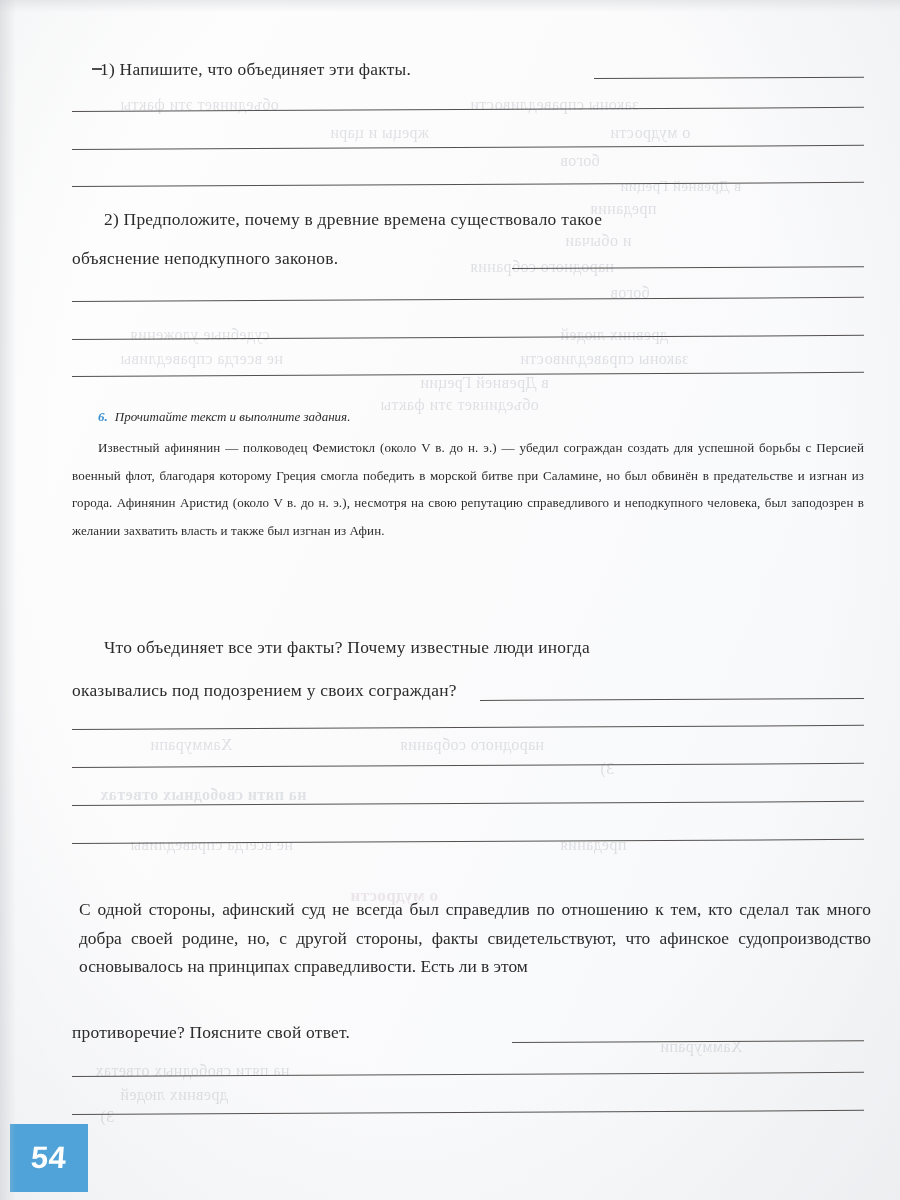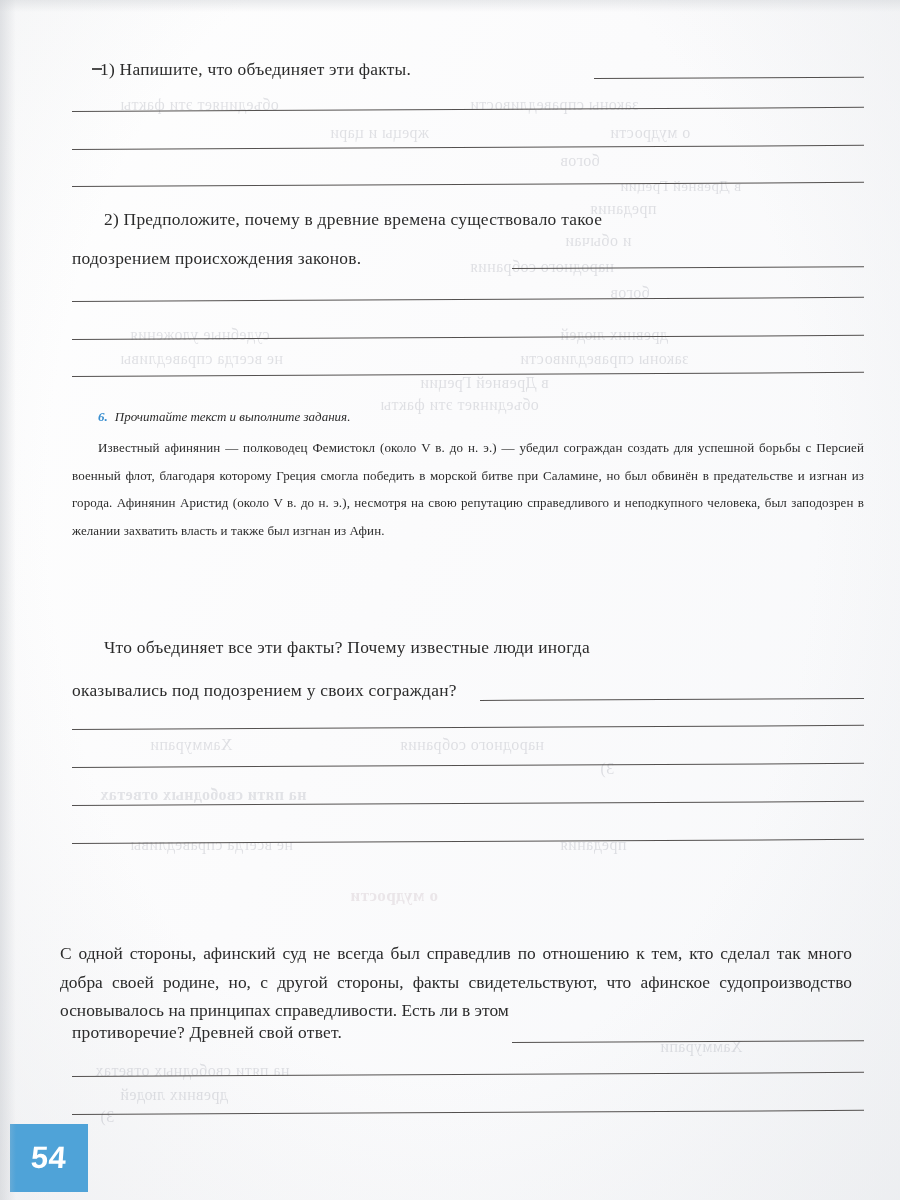--- a/index.html
+++ b/index.html
@@ -189,44 +189,44 @@
   <div class="content">
 
     <div class="tick" style="left:92px; top:68px;"></div>
     <div class="q-line" style="left:100px; top:56px;">1) Напишите, что объединяет эти факты.</div>
     <div class="rule inline" style="left:594px; top:78px; width:270px; transform:rotate(-0.28deg);"></div>
     <div class="rule" style="left:72px; top:111px; width:792px; transform:rotate(-0.30deg);"></div>
     <div class="rule" style="left:72px; top:149px; width:792px; transform:rotate(-0.30deg);"></div>
     <div class="rule" style="left:72px; top:186px; width:792px; transform:rotate(-0.30deg);"></div>
 
     <div class="q-line" style="left:104px; top:206px;">2) Предположите, почему в древние времена существовало такое</div>
-    <div class="q-line" style="left:72px; top:245px;">подозрением происхождения законов.</div>
+    <div class="q-line" style="left:72px; top:245px;">объяснение неподкупного законов.</div>
     <div class="rule inline" style="left:512px; top:268px; width:352px; transform:rotate(-0.28deg);"></div>
     <div class="rule" style="left:72px; top:301px; width:792px; transform:rotate(-0.30deg);"></div>
     <div class="rule" style="left:72px; top:339px; width:792px; transform:rotate(-0.30deg);"></div>
     <div class="rule" style="left:72px; top:376px; width:792px; transform:rotate(-0.30deg);"></div>
 
     <div class="heading" style="left:98px; top:404px;">
       <span class="num">6.</span><span>Прочитайте текст и выполните задания.</span>
     </div>
 
     <div class="para indent" style="left:72px; top:434px; width:792px;">Известный афинянин — полководец Фемистокл (около V в. до н. э.) — убедил сограждан создать для успешной борьбы с Персией военный флот, благодаря которому Греция смогла победить в морской битве при Саламине, но был обвинён в предательстве и изгнан из города. Афинянин Аристид (около V в. до н. э.), несмотря на свою репутацию справедливого и неподкупного человека, был заподозрен в желании захватить власть и также был изгнан из Афин.</div>
 
     <div class="q-line" style="left:72px; top:677px;">оказывались под подозрением у своих сограждан?</div>
     <div class="q-line" style="left:104px; top:634px;">Что объединяет все эти факты? Почему известные люди иногда</div>
     <div class="rule inline" style="left:480px; top:700px; width:384px; transform:rotate(-0.28deg);"></div>
 
     <div class="rule" style="left:72px; top:729px; width:792px; transform:rotate(-0.30deg);"></div>
     <div class="rule" style="left:72px; top:767px; width:792px; transform:rotate(-0.30deg);"></div>
     <div class="rule" style="left:72px; top:805px; width:792px; transform:rotate(-0.30deg);"></div>
     <div class="rule" style="left:72px; top:843px; width:792px; transform:rotate(-0.30deg);"></div>
 
-    <div class="justified indent" style="left:60px; top:895px; width:792px;margin-top:44px;">С одной стороны, афинский суд не всегда был справедлив по отношению к тем, кто сделал так много добра своей родине, но, с другой стороны, факты свидетельствуют, что афинское судопроизводство основывалось на принципах справедливости. Есть ли в этом</div>
-
-    <div class="q-line" style="left:72px; top:1019px;">противоречие? Древней свой ответ.</div>
+    <div class="justified indent" style="left:79px; top:895px; width:792px;">С одной стороны, афинский суд не всегда был справедлив по отношению к тем, кто сделал так много добра своей родине, но, с другой стороны, факты свидетельствуют, что афинское судопроизводство основывалось на принципах справедливости. Есть ли в этом</div>
+
+    <div class="q-line" style="left:72px; top:1019px;">противоречие? Поясните свой ответ.</div>
     <div class="rule inline" style="left:512px; top:1042px; width:352px; transform:rotate(-0.28deg);"></div>
     <div class="rule" style="left:72px; top:1076px; width:792px; transform:rotate(-0.30deg);"></div>
     <div class="rule" style="left:72px; top:1114px; width:792px; transform:rotate(-0.30deg);"></div>
 
     <div class="page-tab">
       <span class="num">54</span>
     </div>
   </div>
 
   <div class="edge-shadow-left"></div>

